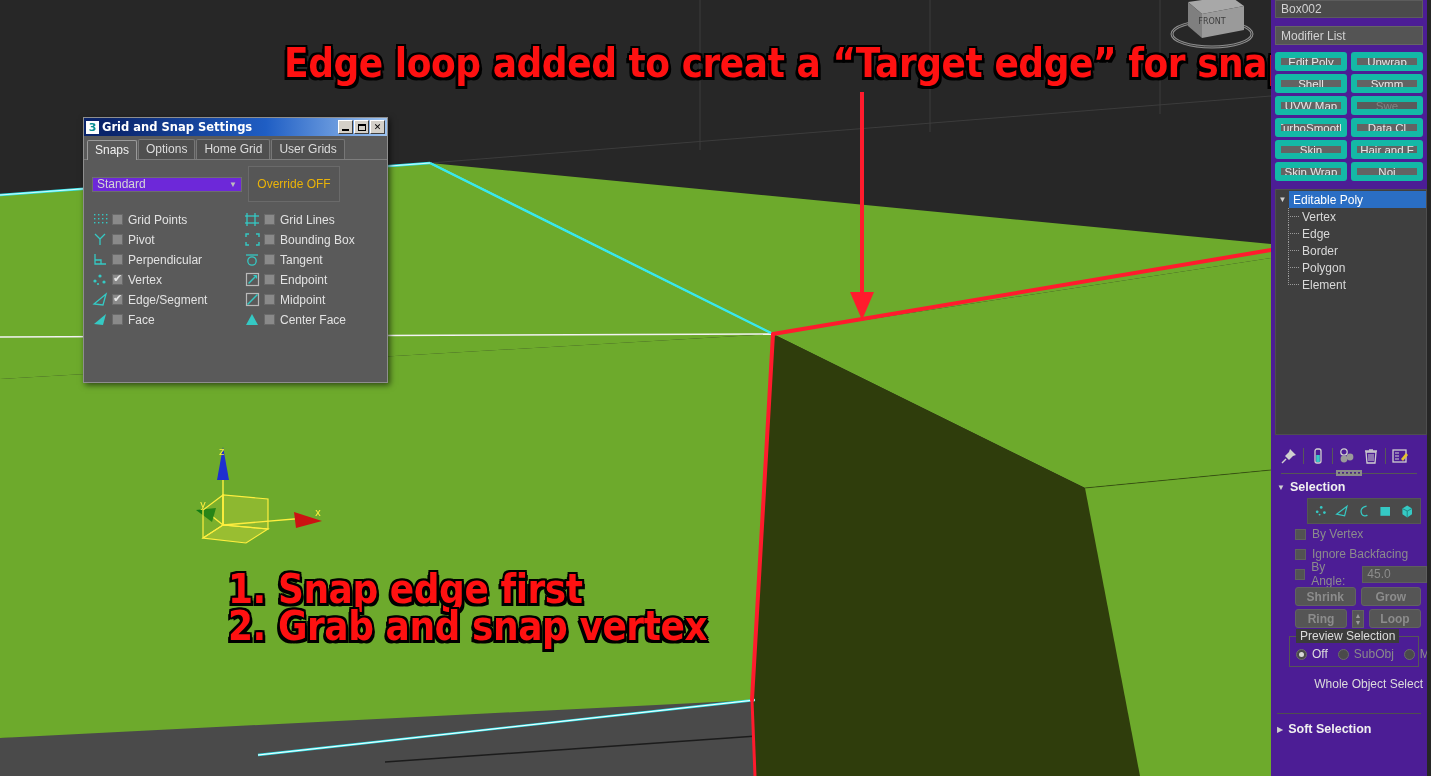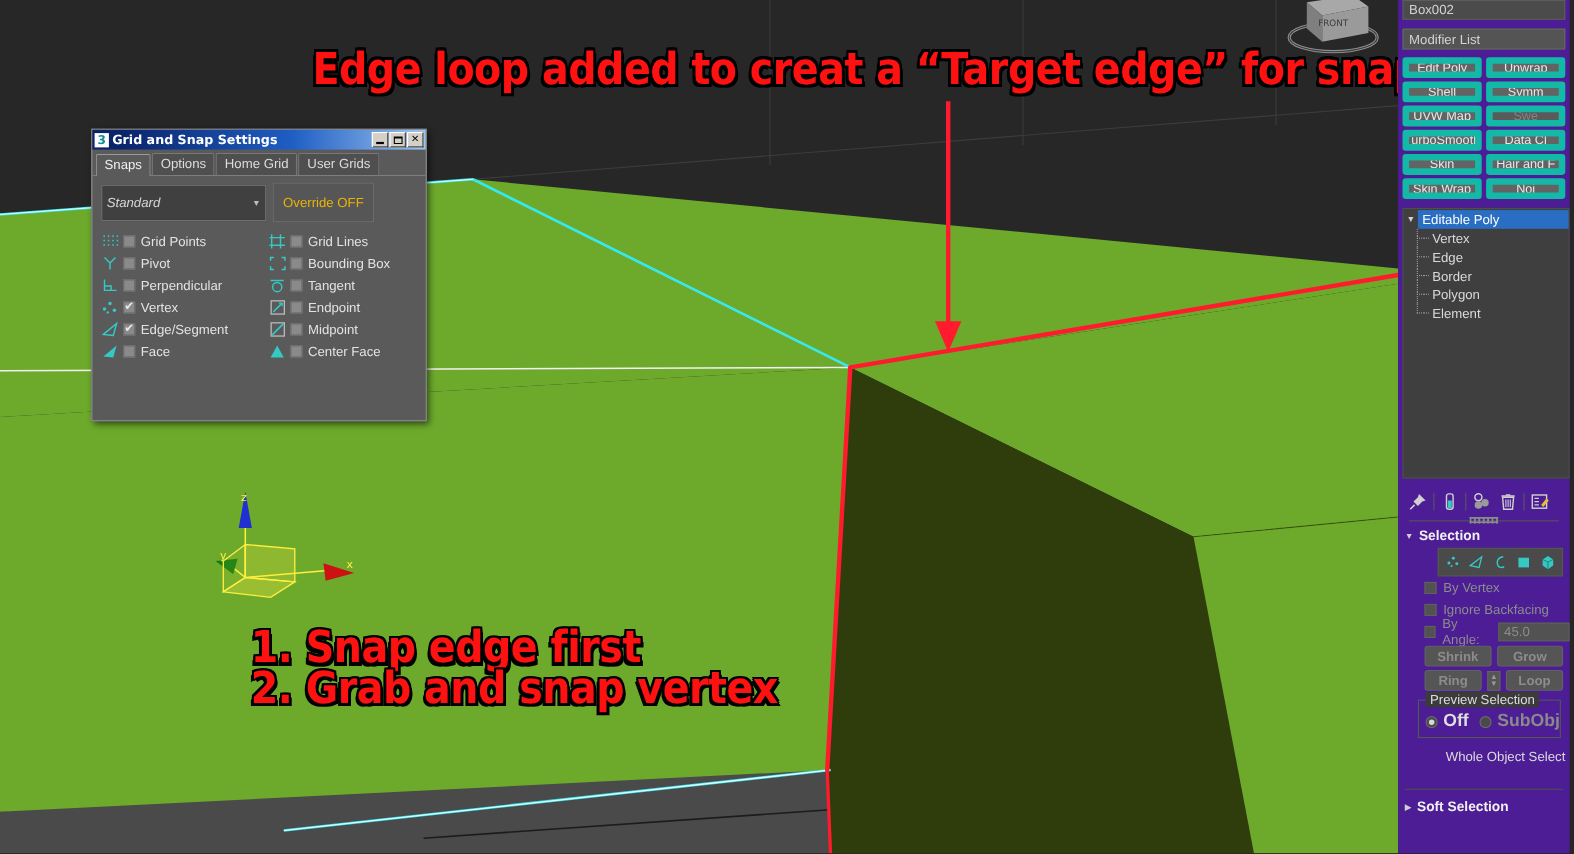--- a/index.html
+++ b/index.html
@@ -76,23 +76,23 @@
   .snap-tab {
     padding: 2px 7px 3px 7px; font-size: 12px; color: #dcdcdc;
     background: #4f4f4f; border: 1px solid #777; border-bottom: none;
     border-radius: 2px 2px 0 0;
   }
   .snap-tab.active { background: #5a5a5a; color: #f0f0f0; border-color: #9a9a9a; position: relative; top: 1px; }
 
   #snap-body { padding: 6px 8px 0 8px; }
   #snap-row1 { display: flex; gap: 6px; align-items: center; }
   #snap-combo {
-    flex: 0 0 150px; height: 33px; background: #404040; border: 1px solid #6e6e6e;
+    flex: 0 0 150px; height: 15px; background: #6d28d9; border: 1px solid #6e6e6e;
     color: #d6d6d6; font-size: 12px; display: flex; align-items: center;
-    padding: 0 4px; justify-content: space-between; font-style: italic;
+    padding: 0 4px; justify-content: space-between;
   }
   #snap-combo .caret { font-size: 8px; color: #bdbdbd; }
   #snap-override {
     flex: 0 0 92px; height: 36px; background: #565656; border: 1px solid #6a6a6a;
     color: #eab308; font-size: 12px; display: flex; align-items: center; justify-content: center;
   }
 
   #snap-grid {
     display: grid; grid-template-columns: 152px 152px;
     margin-top: 8px; row-gap: 1px;
@@ -215,21 +215,21 @@
   #preview-radios { display: flex; align-items: center; gap: 10px; }
   .radio { display: flex; align-items: center; gap: 5px; }
   .radio-dot {
     width: 11px; height: 11px; border-radius: 50%; background: #4a4a4a;
     border: 1px solid #6b6b6b; position: relative;
   }
   .radio-dot.on::after {
     content: ""; position: absolute; left: 2px; top: 2px; width: 5px; height: 5px;
     border-radius: 50%; background: #d8d8d8;
   }
-  .radio-lbl { font-size: 16px; color: #dedede; font-weight: bold; }
+  .radio-lbl { font-size: 12px; color: #dedede; }
   .radio-lbl.dim { color: #8a8a8a; }
 
   #whole-obj { text-align: right; font-size: 12px; color: #dcdcdc; padding: 10px 4px 0 0; }
   #panel-rule { height: 1px; background: #4f4f4f; margin: 22px 6px 0 6px; }
   #soft-sel-head { display: flex; align-items: center; gap: 5px; padding: 8px 0 0 6px; }
   #soft-sel-title { font-size: 12.5px; font-weight: bold; color: #f0f0f0; }
 </style>
 </head>
 <body>
 

